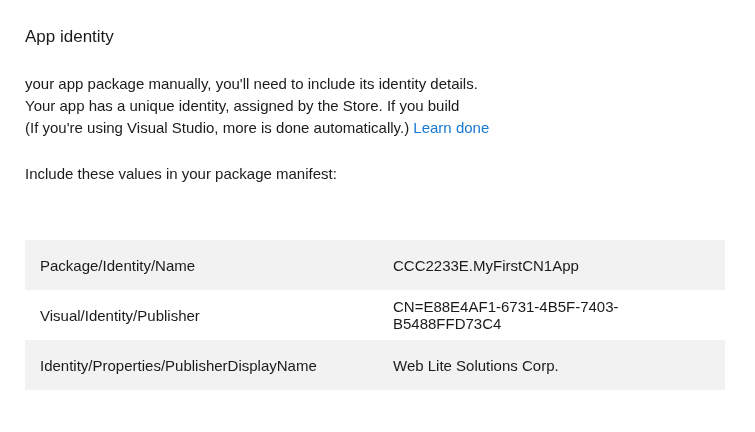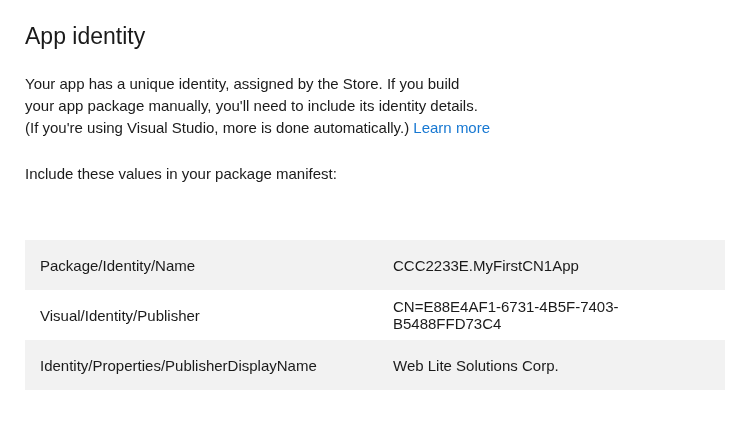--- a/index.html
+++ b/index.html
@@ -14,21 +14,21 @@
     overflow: hidden;
     font-family: "Liberation Sans", sans-serif;
     color: #1b1b1b;
     -webkit-font-smoothing: antialiased;
   }
   .container {
     padding: 0 25px;
   }
   .page-title {
     margin: 24px 0 0 0;
-    font-size: 23px;
+    font-size: 17px;
     line-height: 25px;
     font-weight: 400;
     color: #1a1a1a;
   }
   .intro {
     margin-top: 24px;
     font-size: 15px;
     line-height: 22px;
   }
   .intro-line {
@@ -68,24 +68,24 @@
   }
 </style>
 </head>
 <body>
 
 <div class="container">
 
   <h1 class="page-title">App identity</h1>
 
   <div class="intro">
+    <span class="intro-line">your app package manually, you'll need to include its identity details.</span>
     <span class="intro-line">Your app has a unique identity, assigned by the Store. If you build</span>
-    <span class="intro-line">your app package manually, you'll need to include its identity details.</span>
     <span class="intro-line"><span>(If you're using Visual Studio, more is done automatically.)</span>
-      <a class="learn-more">Learn more</a></span>
+      <a class="learn-more">Learn done</a></span>
   </div>
 
   <div class="instruction">Include these values in your package manifest:</div>
 
   <div class="identity-table">
 
     <div class="table-row alt">
       <div class="cell-key">Package/Identity/Name</div>
       <div class="cell-value">CCC2233E.MyFirstCN1App</div>
     </div>

